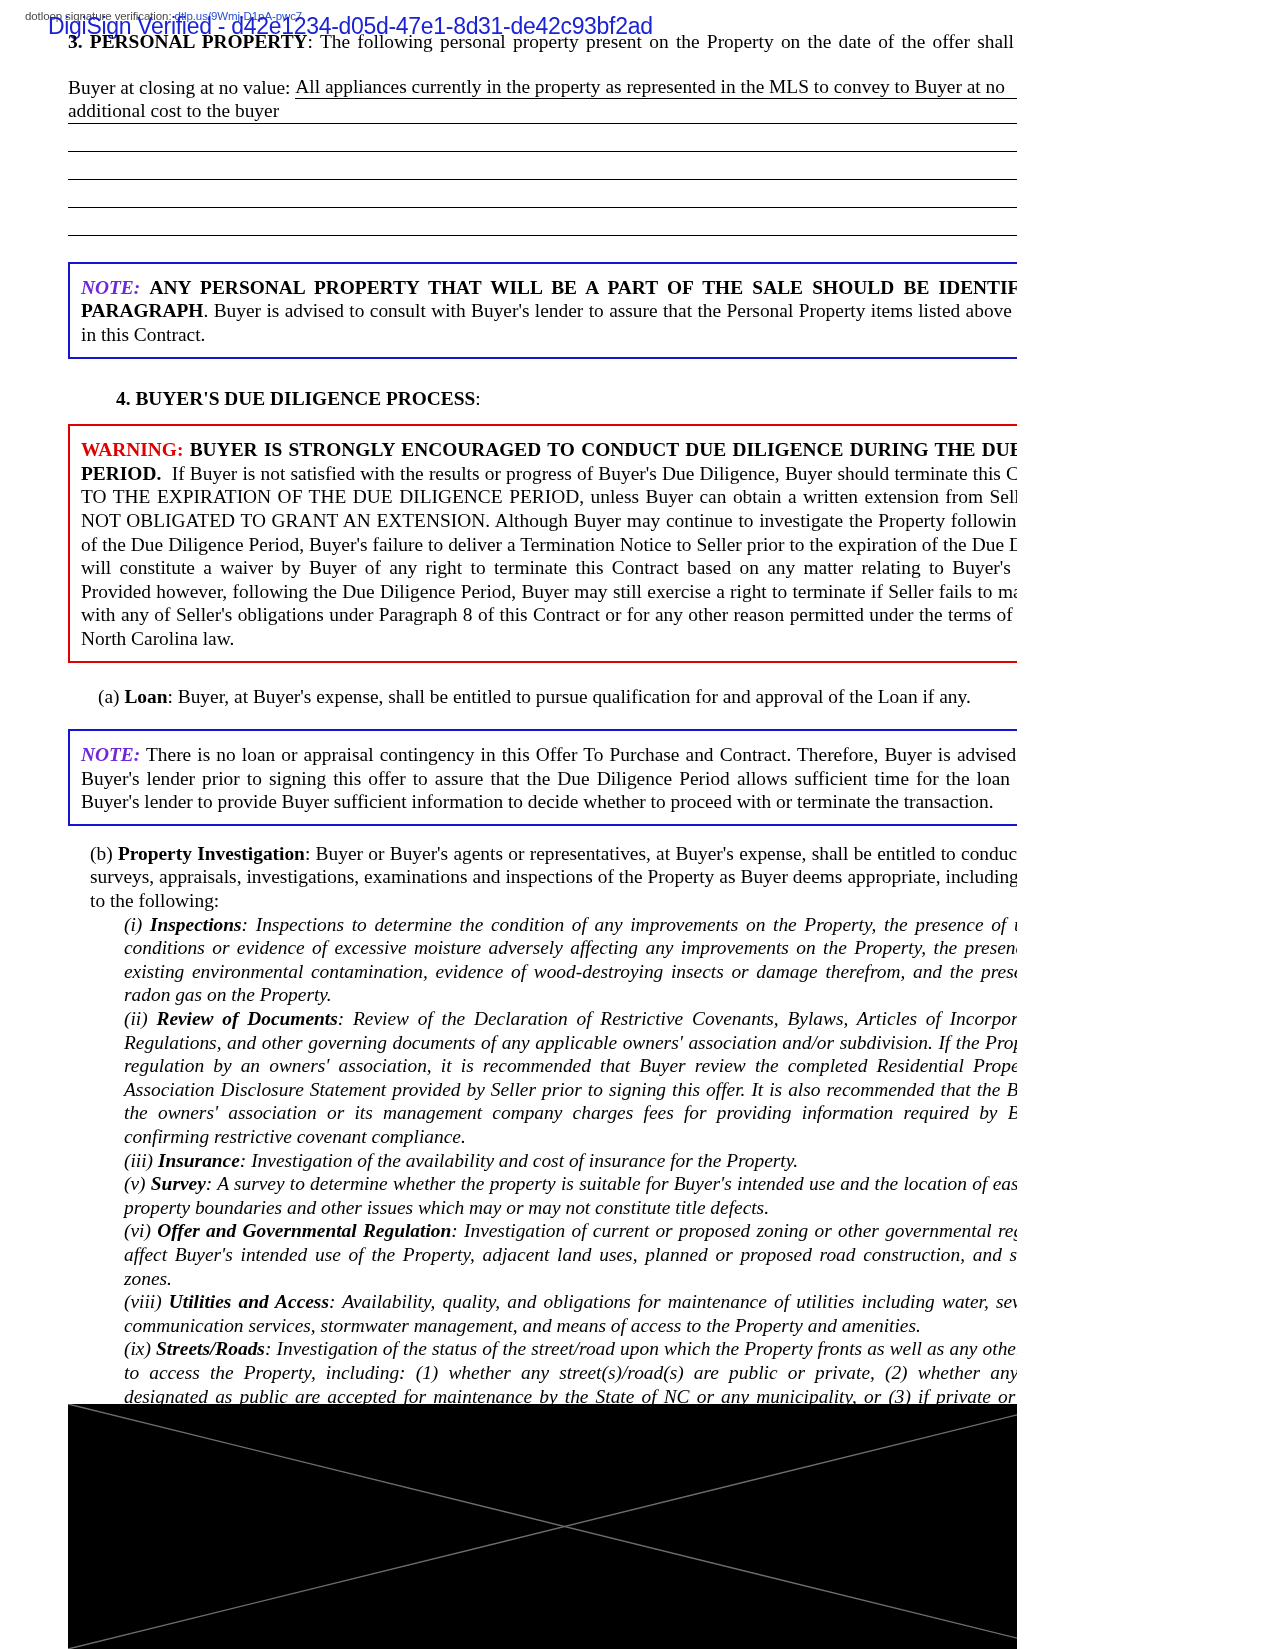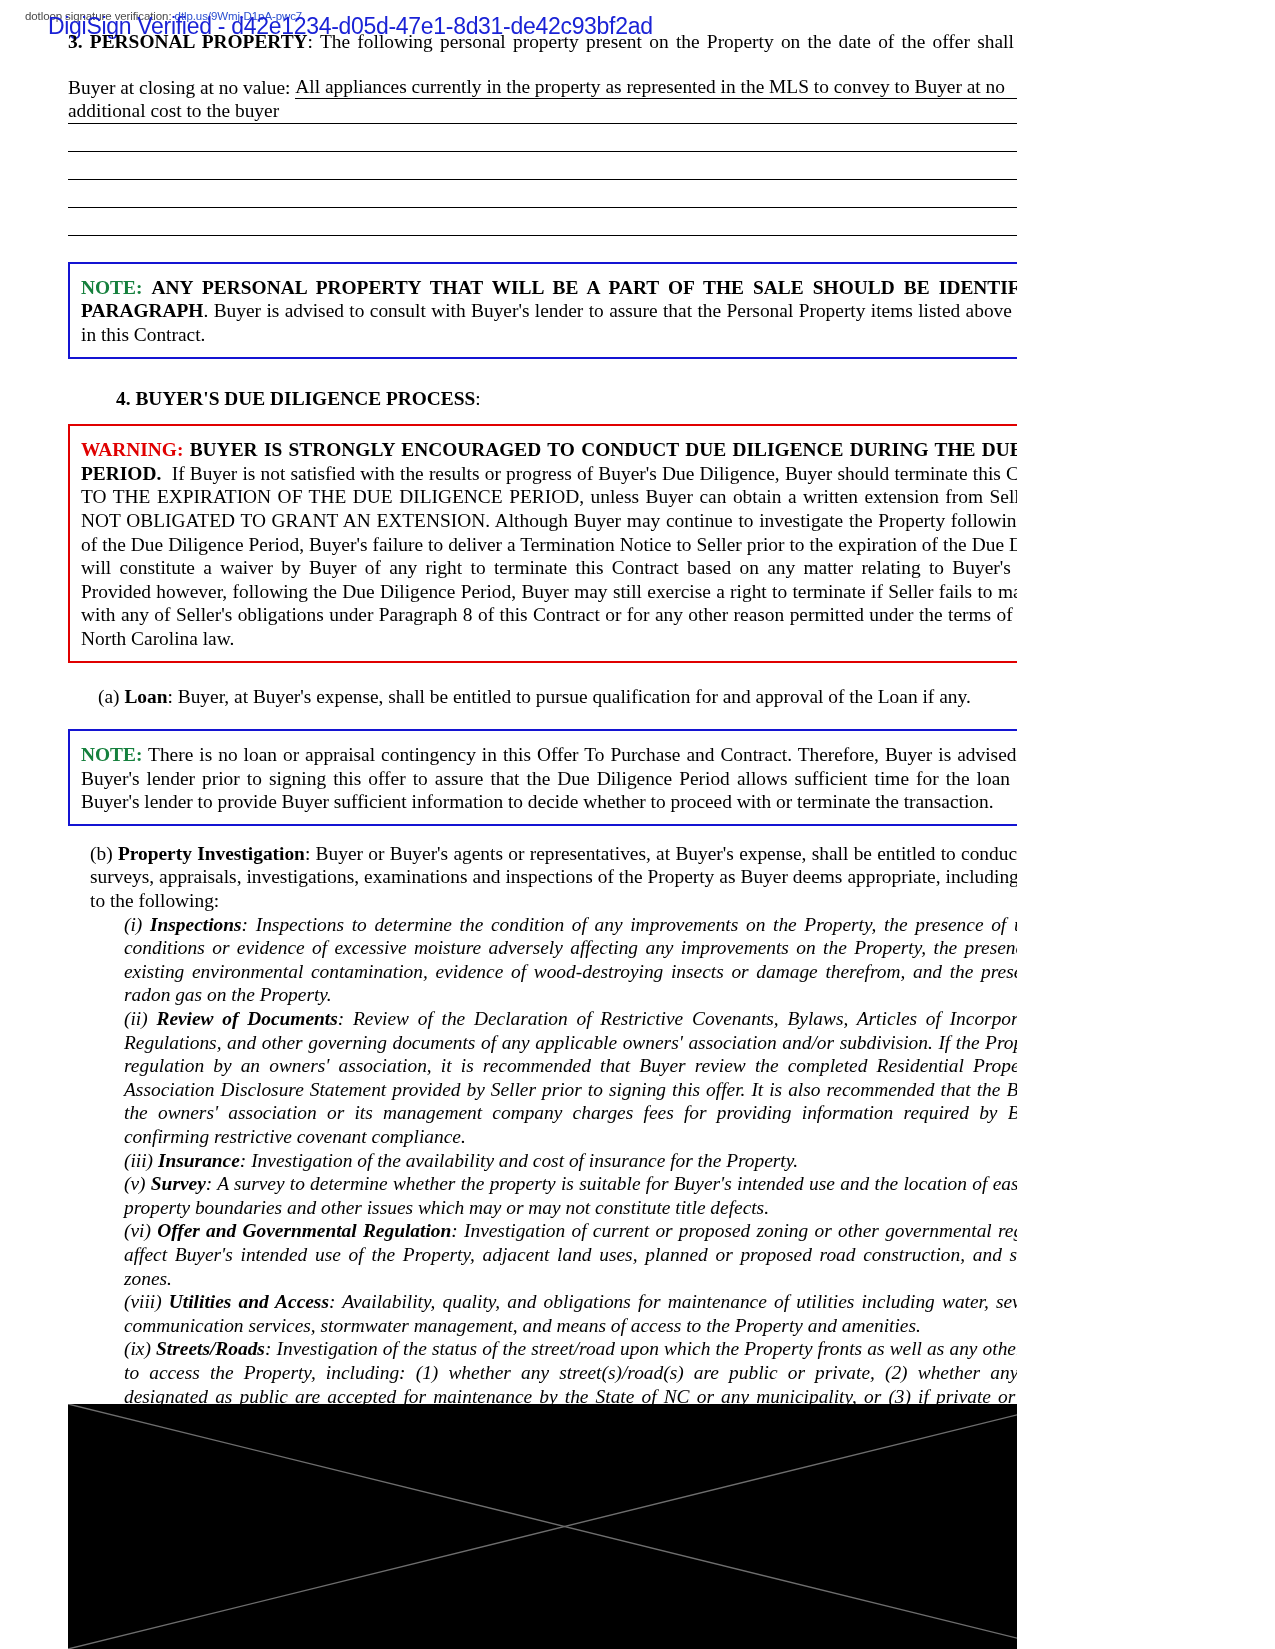--- a/index.html
+++ b/index.html
@@ -88,21 +88,21 @@
   }
 
   
   .box {
     box-sizing: border-box;
     padding: 12px 11px 10px 11px;
     margin: 0;
   }
   .box-blue { border: 2.2px solid #1414d2; }
   .box-red  { border: 2.6px solid #e00000; }
-  .lbl-note { color: #15803d; font-weight: bold; }
+  .lbl-note { color: #6d28d9; font-weight: bold; font-style: italic; }
   .lbl-warn { color: #e00000; font-weight: bold; }
 
   .section-head {
     font-weight: bold;
     font-size: 19.4px;
     line-height: 23.6px;
   }
 
   .indent-a { padding-left: 30px; text-indent: 0; }
   .hang { padding-left: 56px; text-indent: 0; font-style: italic; }

